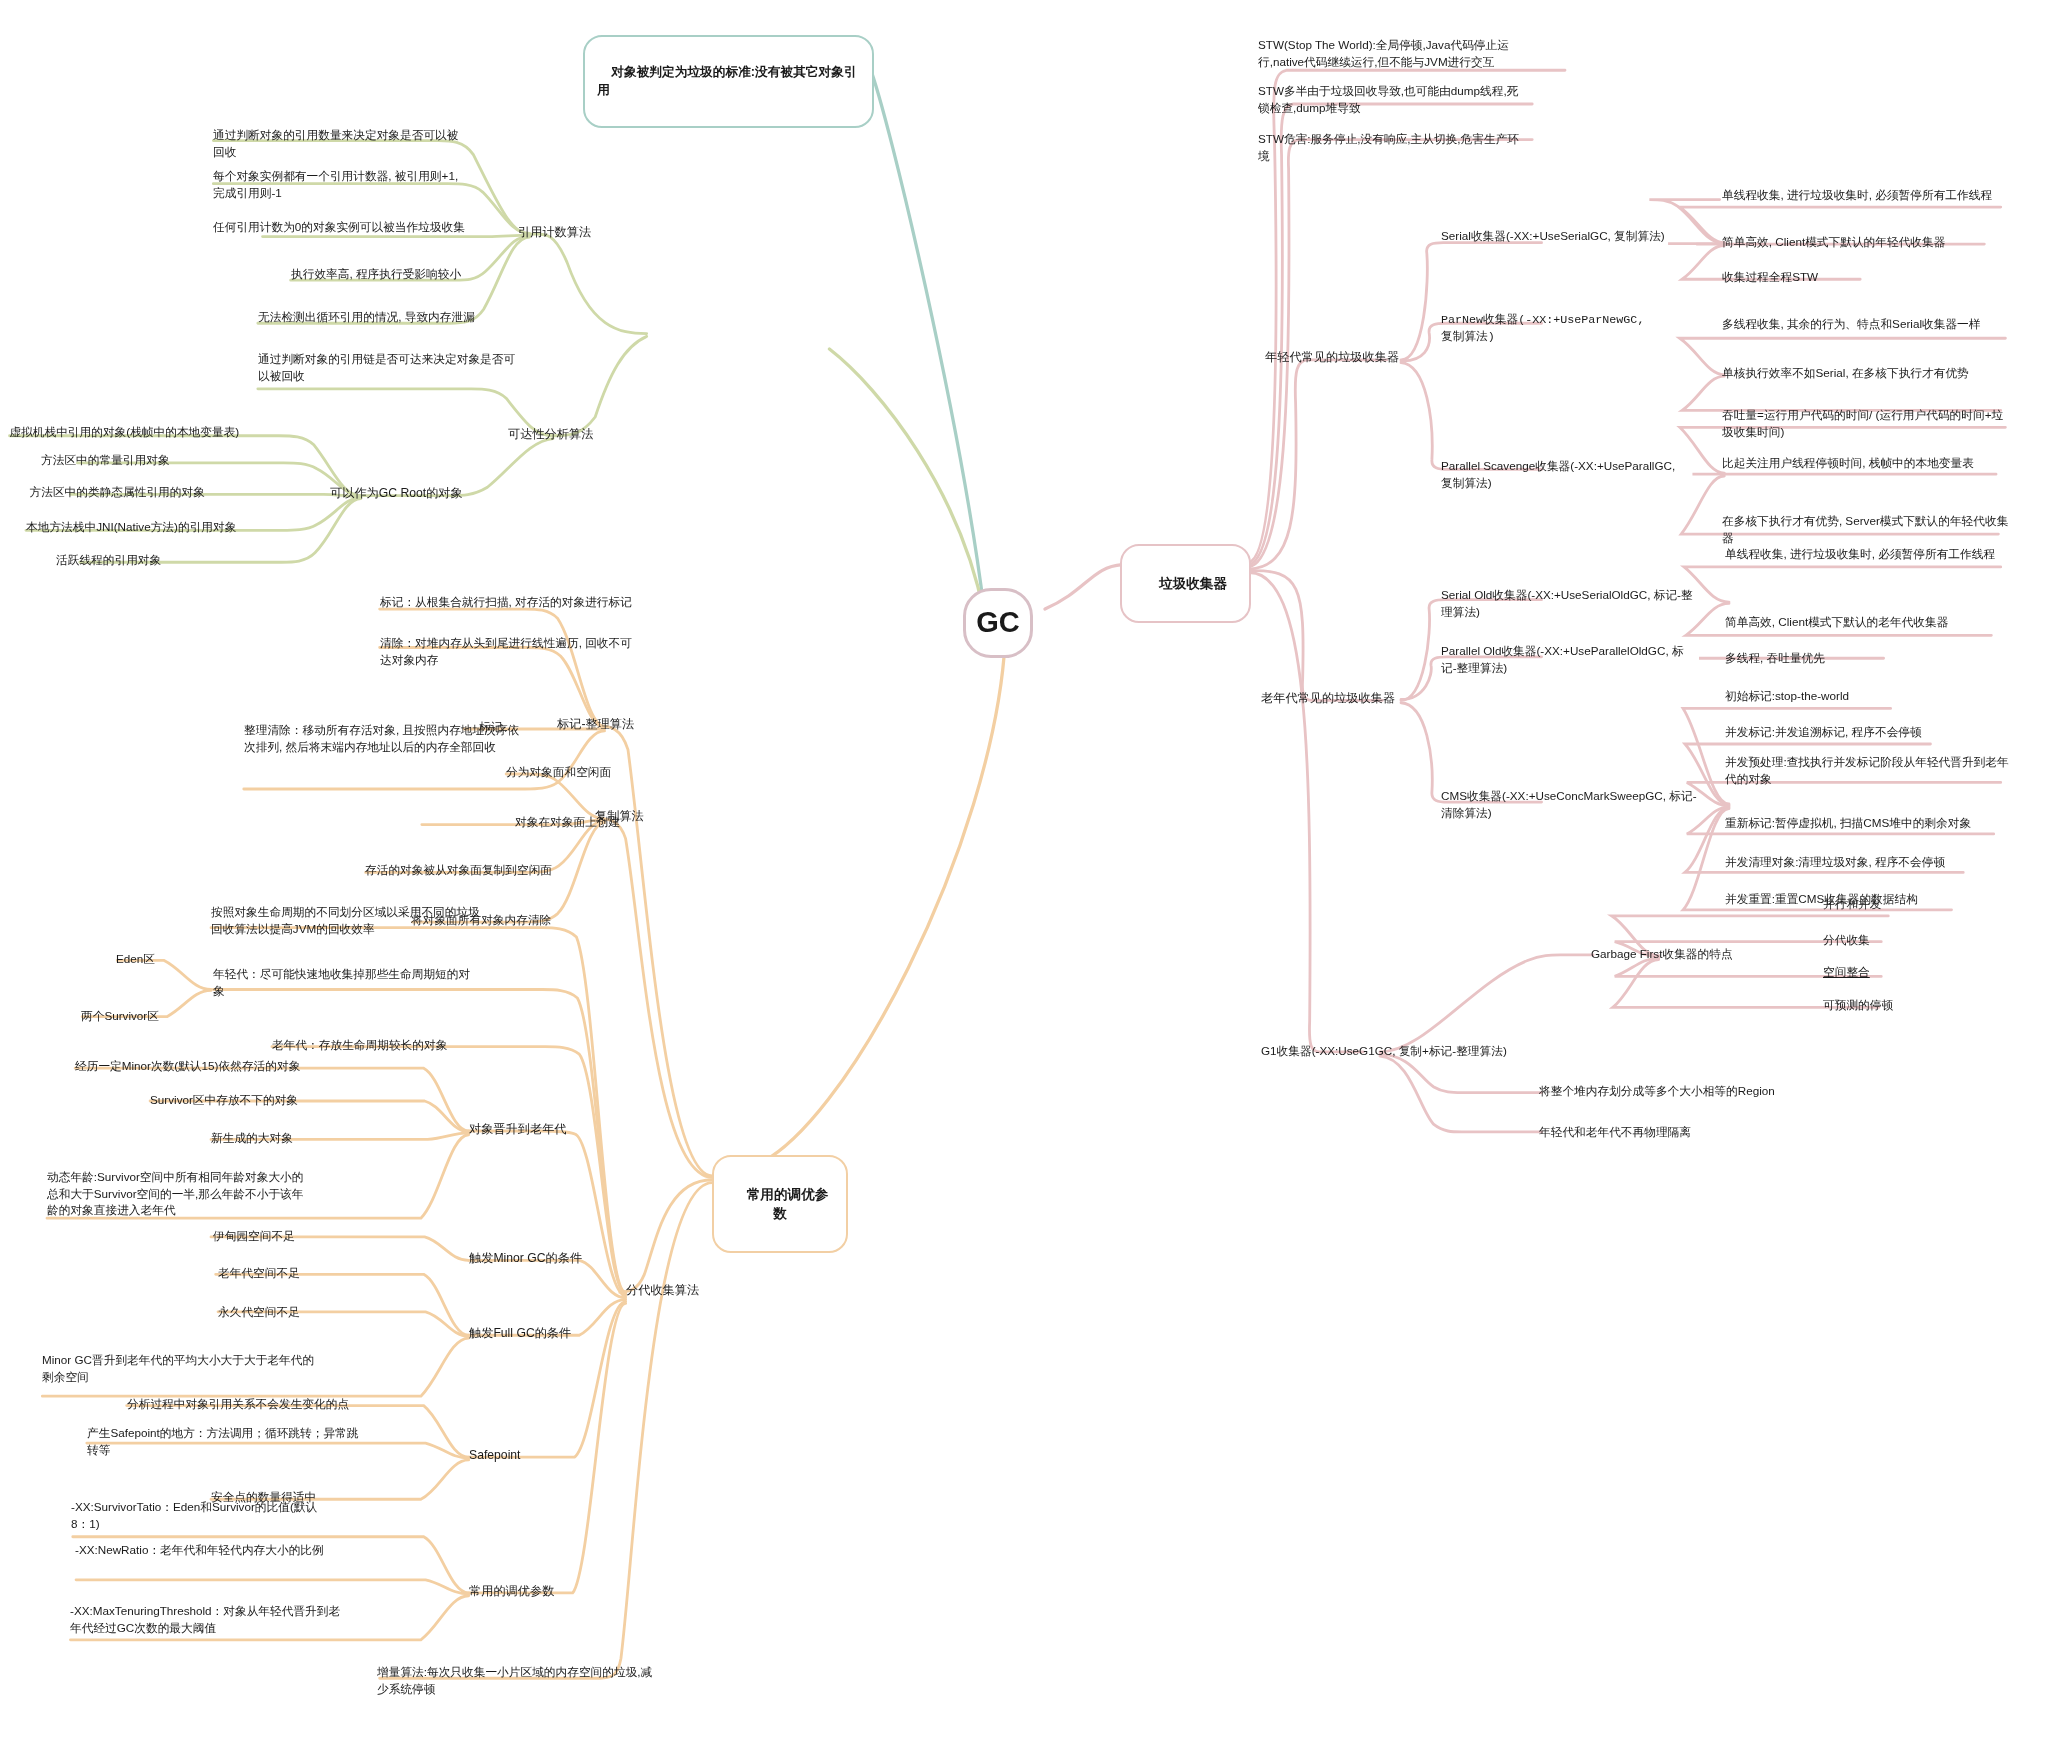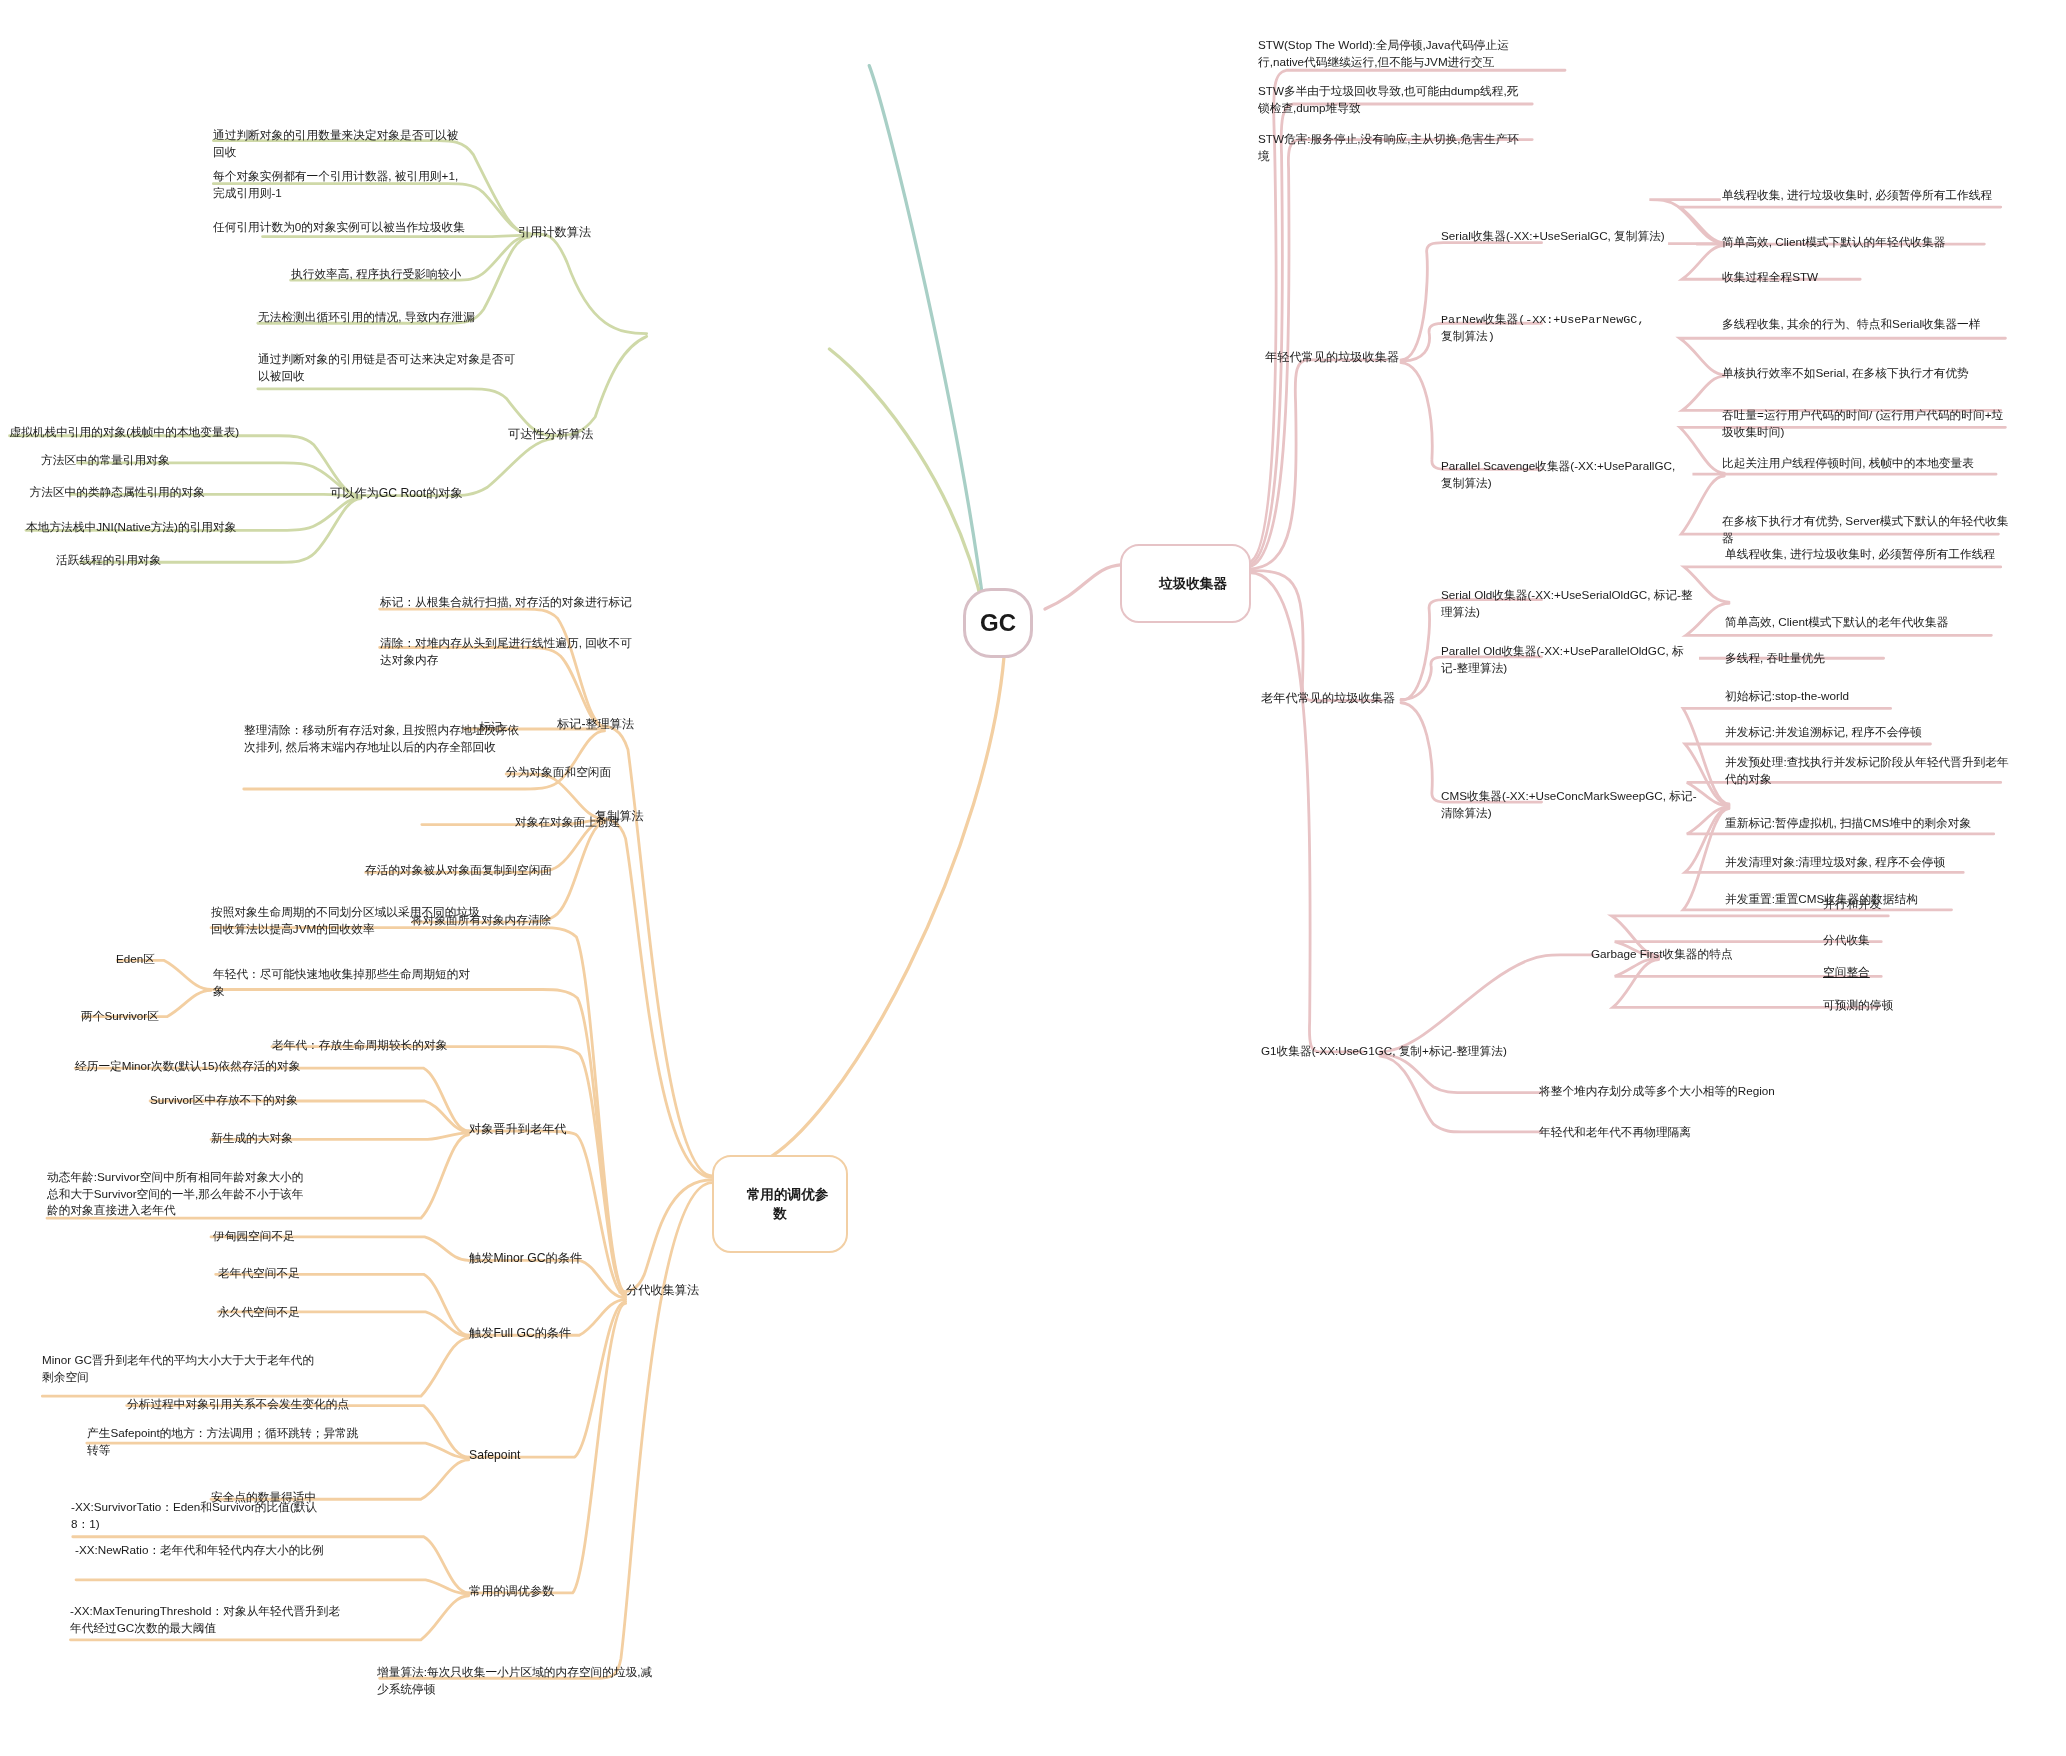--- a/index.html
+++ b/index.html
@@ -31,21 +31,21 @@
     border-radius: 19px;
     border: 2.8px solid #cfd9b0;
     background: #fff;
     padding: 8.4px 12.2px;
     font-weight: 700;
   }
   .box-root {
     border-radius: 28px;
     border: 3.3px solid #d8bfc6;
     background:#fff;
-    font-size: 24px;
+    font-size: 29px;
     font-weight: 700;
     display:flex; align-items:center; justify-content:center;
   }
   .box-teal   { border-color:#a8cfc6; font-weight:700; font-size:12.7px; }
   .box-olive  { border-color:#d5dcb0; font-weight:700; font-size:13.6px; }
   .box-pink   { border-color:#e6c3c6; font-weight:700; font-size:13.6px; }
   .box-orange { border-color:#f2cfa4; font-weight:700; font-size:13.6px; }
 </style>
 </head>
 <body>
@@ -187,20 +187,23 @@
       <path d="M1000 3400 C960 3400 942 3300 904 3280 L830 3280 L155 3280"></path>
       <path d="M1000 3402 C962 3402 946 3380 908 3372 L830 3372 L162 3372"></path>
       <path d="M1000 3406 C960 3406 938 3470 898 3500 L830 3500 L150 3500"></path>
     </g>
   </svg>
 
   <div class="node box-root" style="left:963px; top:588px; width:70px; height:70px;">
     <span>GC</span>
   </div>
 
+  <div class="node boxed box-teal" style="left:583px; top:35px; width:291px;">
+    <span>对象被判定为垃圾的标准:没有被其它对象引用</span>
+  </div>
 
 
   <div class="node boxed box-pink" style="left:1120px; top:544px; width:131px; text-align:center;">
     <span>垃圾收集器</span>
   </div>
 
   <div class="node boxed box-orange" style="left:712px; top:1155px; width:136px; text-align:center;">
     <span>常用的调优参数</span>
   </div>
 

